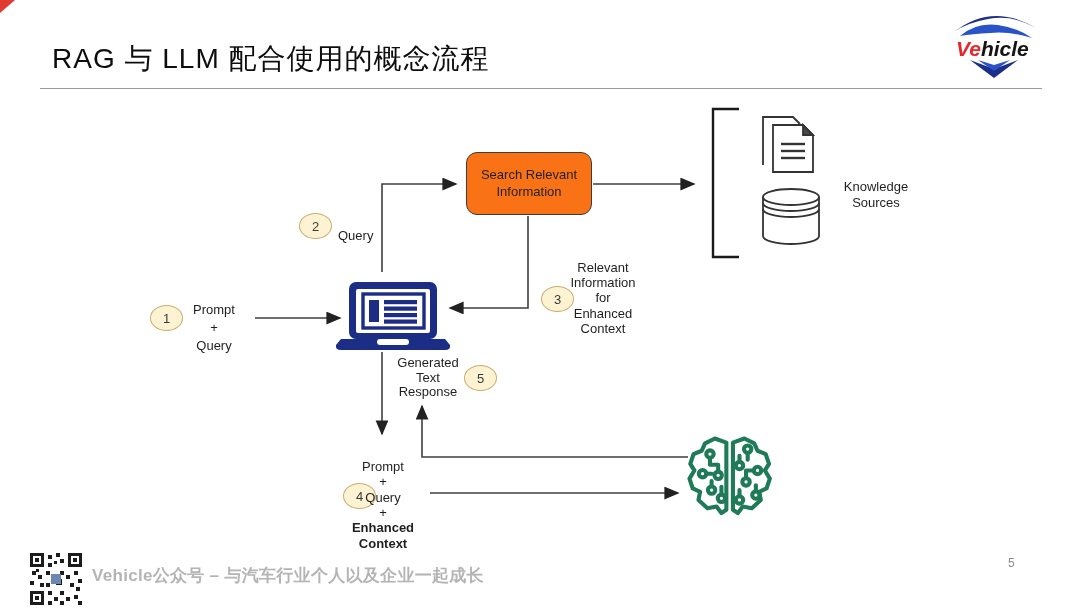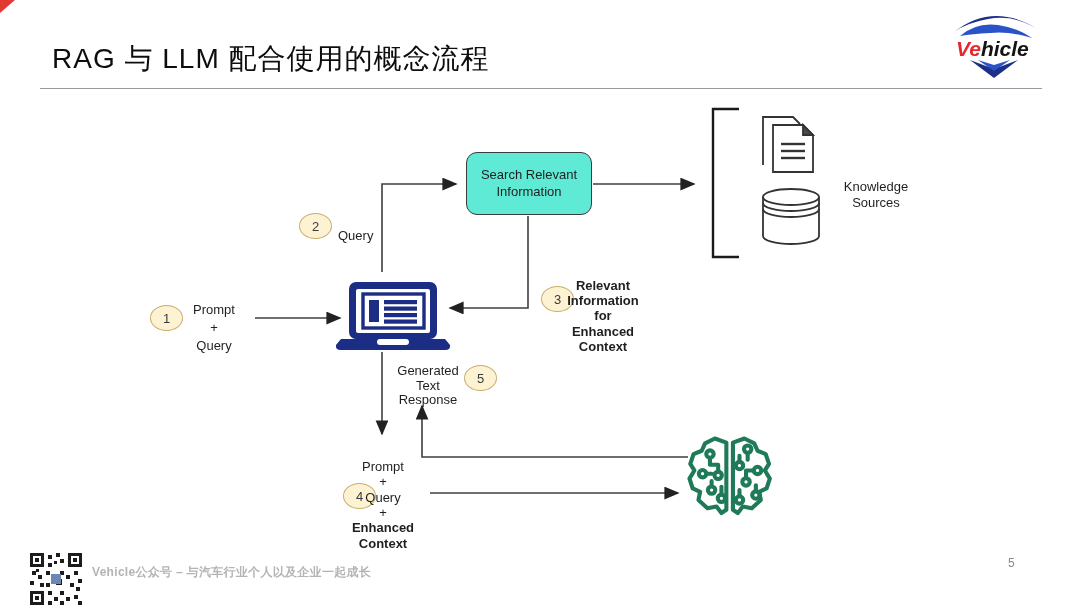--- a/index.html
+++ b/index.html
@@ -24,47 +24,47 @@
   .title{position:absolute;left:52px;top:40px;font-size:28px;font-weight:normal;
     color:#0d0d0d;letter-spacing:1px;}
   .title-rule{position:absolute;left:40px;top:88px;width:1002px;height:0;
     border-top:1px solid #9a9a9a;}
 
   .logo{position:absolute;left:948px;top:6px;width:92px;height:74px;}
 
   .diagram-svg{position:absolute;left:0;top:0;width:1080px;height:610px;}
 
   .node-box{position:absolute;left:466px;top:152px;width:126px;height:63px;
-    border:1.6px solid #3c3c3c;border-radius:11px;background:#5eead4;
+    border:1.6px solid #3c3c3c;border-radius:11px;background:#f97316;
     display:flex;align-items:center;justify-content:center;text-align:center;
     font-size:13px;color:#1f1f1f;white-space:pre-line;line-height:1.25;}
 
   .lbl{position:absolute;font-size:13px;color:#1f1f1f;text-align:center;
     white-space:pre-line;line-height:1.25;margin-top:12px;}
   .lbl-prompt-query{left:178px;top:289px;width:72px;line-height:1.4;}
   .lbl-query{left:338px;top:216px;text-align:left;}
-  .lbl-relevant{left:560px;top:266px;width:86px;line-height:1.17;font-weight:bold;}
-  .lbl-generated{left:391px;top:352px;width:74px;line-height:1.12;}
+  .lbl-relevant{left:560px;top:248px;width:86px;line-height:1.17;}
+  .lbl-generated{left:391px;top:344px;width:74px;line-height:1.12;}
   .lbl-step4{left:340px;top:447px;width:86px;line-height:1.18;}
   .lbl-step4 .bold-part{font-weight:bold;}
   .lbl-knowledge{left:836px;top:167px;width:80px;line-height:1.2;}
   .lbl-llm{left:630px;top:522px;width:202px;}
 
   .badge{position:absolute;width:33px;height:26px;border-radius:50%;
     background:var(--badge-fill);border:1.4px solid var(--badge-border);
     display:flex;align-items:center;justify-content:center;
     font-size:13px;color:#3a3a3a;}
   .badge-1{left:150px;top:305px;}
   .badge-2{left:299px;top:213px;}
   .badge-3{left:541px;top:286px;}
   .badge-4{left:343px;top:483px;}
   .badge-5{left:464px;top:365px;}
 
   .footer-qr{position:absolute;left:30px;top:553px;width:52px;height:52px;}
-  .footer-text{position:absolute;left:92px;top:564px;font-size:12px;
+  .footer-text{position:absolute;left:92px;top:564px;font-size:17px;
     font-weight:600;color:var(--footer-gray);letter-spacing:.3px;}
   .page-number{position:absolute;left:1008px;top:556px;font-size:12px;color:#8a8a8a;}
 </style>
 </head>
 <body>
 
 <div class="slide">
 
   <div class="corner-accent"></div>
 

